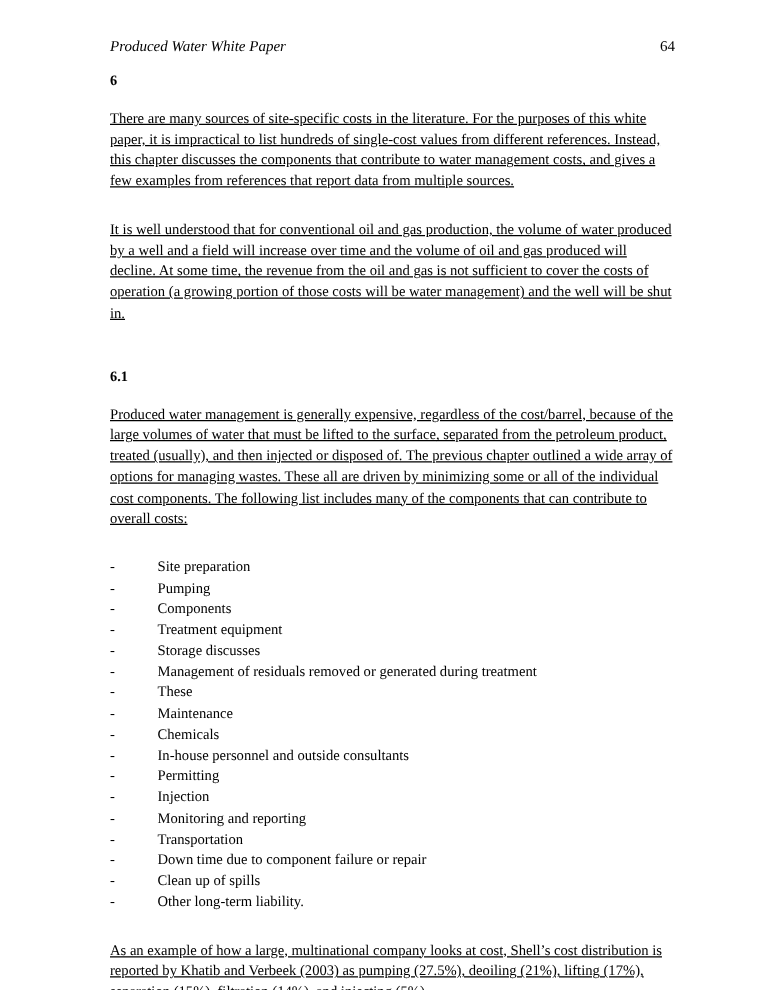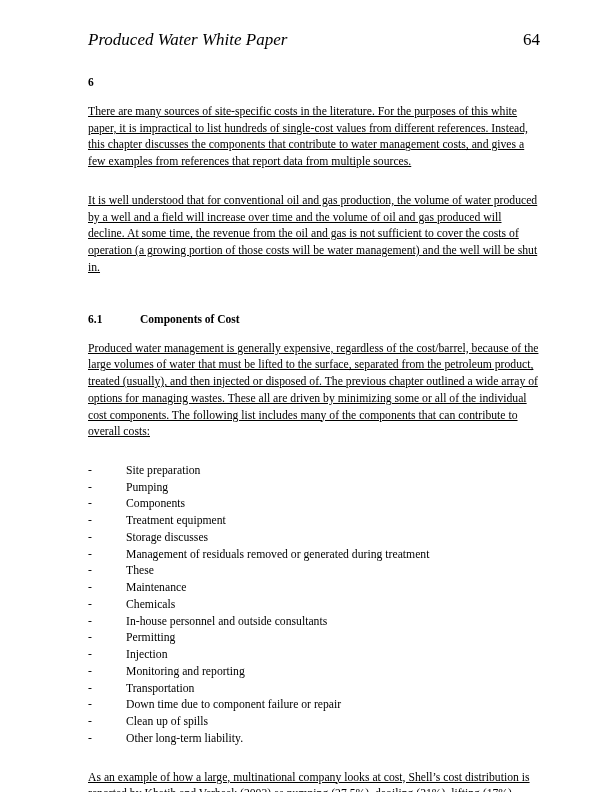--- a/index.html
+++ b/index.html
@@ -18,22 +18,22 @@
     position: relative;
     width: 612px;
     height: 792px;
     box-sizing: border-box;
     padding: 30px 72px 0 88px;
   }
   .header {
     display: flex;
     justify-content: space-between;
     align-items: baseline;
-    font-size: 17px;
-    margin-bottom: 26px;
+    font-size: 12px;
+    margin-bottom: 14px;
     font-family: Liberation Serif, serif;
   }
   .header-title {
     font-style: italic;
   }
   .header-page {
     font-style: normal;
   }
   .section-heading {
     display: flex;
@@ -97,21 +97,20 @@
   </div>
 
   <p class="body">There are many sources of site-specific costs in the literature.  For the purposes of this white paper, it is impractical to list hundreds of single-cost values from different references.  Instead, this chapter discusses the components that contribute to water management costs, and gives a few examples from references that report data from multiple sources.</p>
 
   <div class="spacer-small"></div>
 
   <p class="body">It is well understood that for conventional oil and gas production, the volume of water produced by a well and a field will increase over time and the volume of oil and gas produced will decline.  At some time, the revenue from the oil and gas is not sufficient to cover the costs of operation (a growing portion of those costs will be water management) and the well will be shut in.</p>
 
   <div class="sub-heading">
     <span class="section-number">6.1</span>
-    <span class="section-title">Components of Cost</span>
   </div>
 
   <p class="body">Produced water management is generally expensive, regardless of the cost/barrel, because of the large volumes of water that must be lifted to the surface, separated from the petroleum product, treated (usually), and then injected or disposed of.  The previous chapter outlined a wide array of options for managing wastes.  These all are driven by minimizing some or all of the individual cost components.  The following list includes many of the components that can contribute to overall costs:</p>
 
   <div class="spacer-small"></div>
 
   <ul class="bullets">
     <li>
       <span class="dash">-</span>
       <span class="item-text">Site preparation</span>

